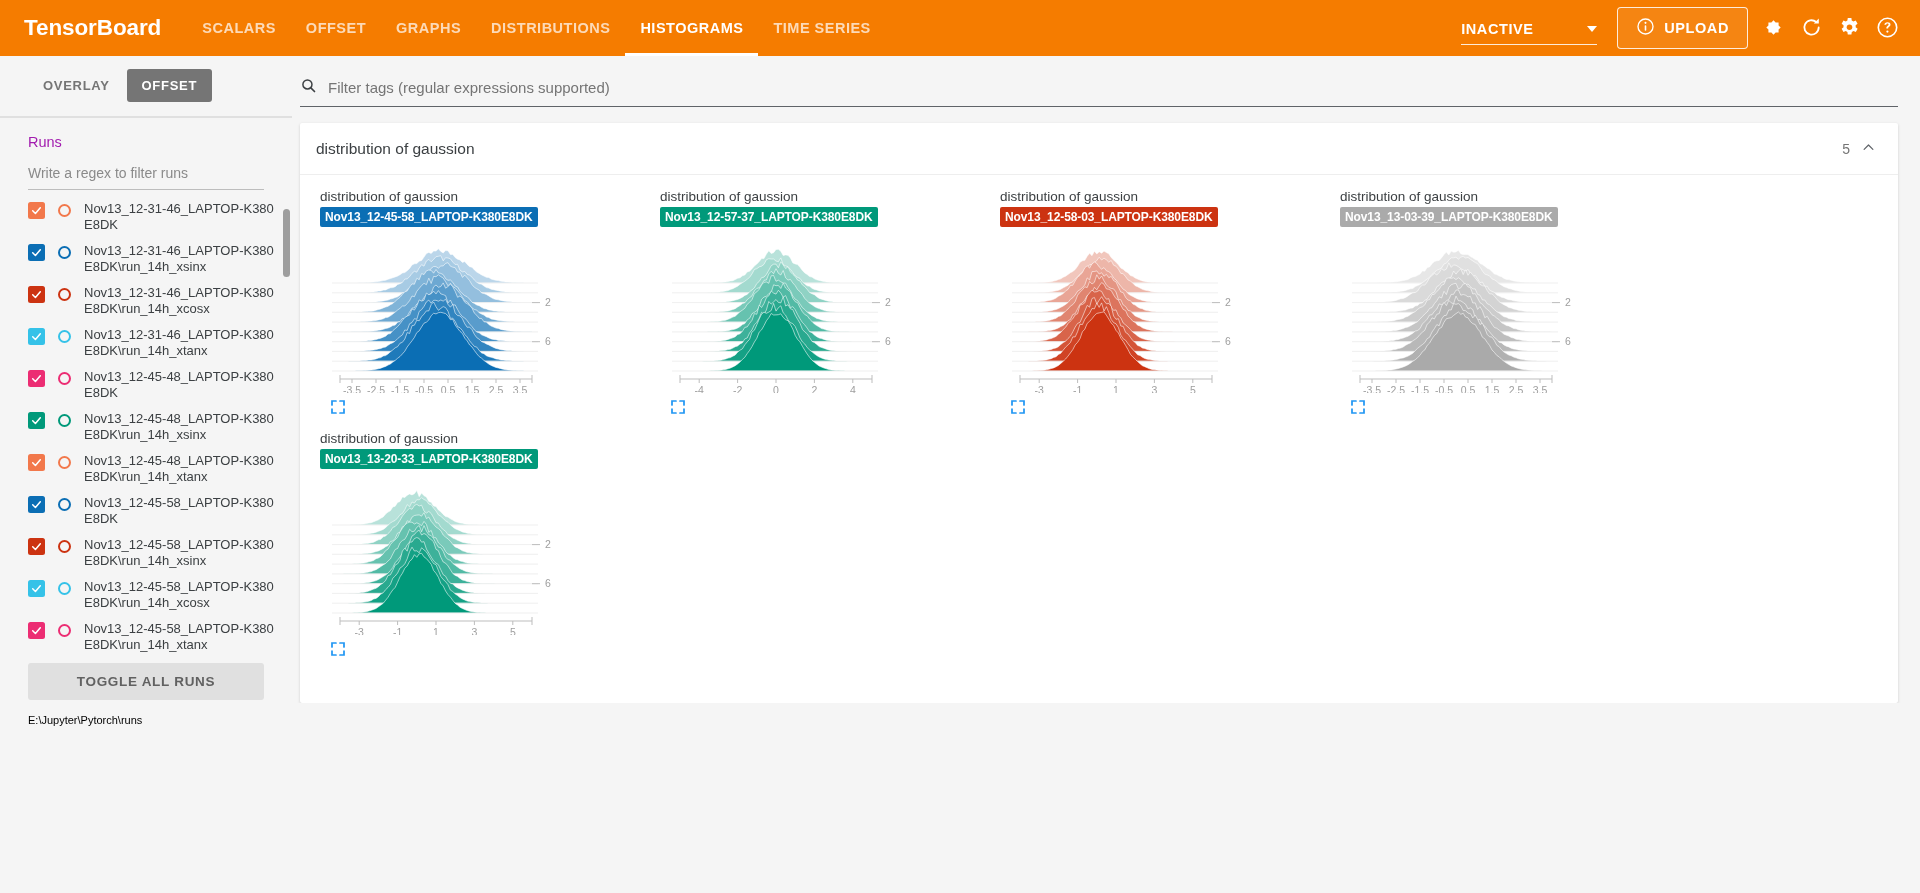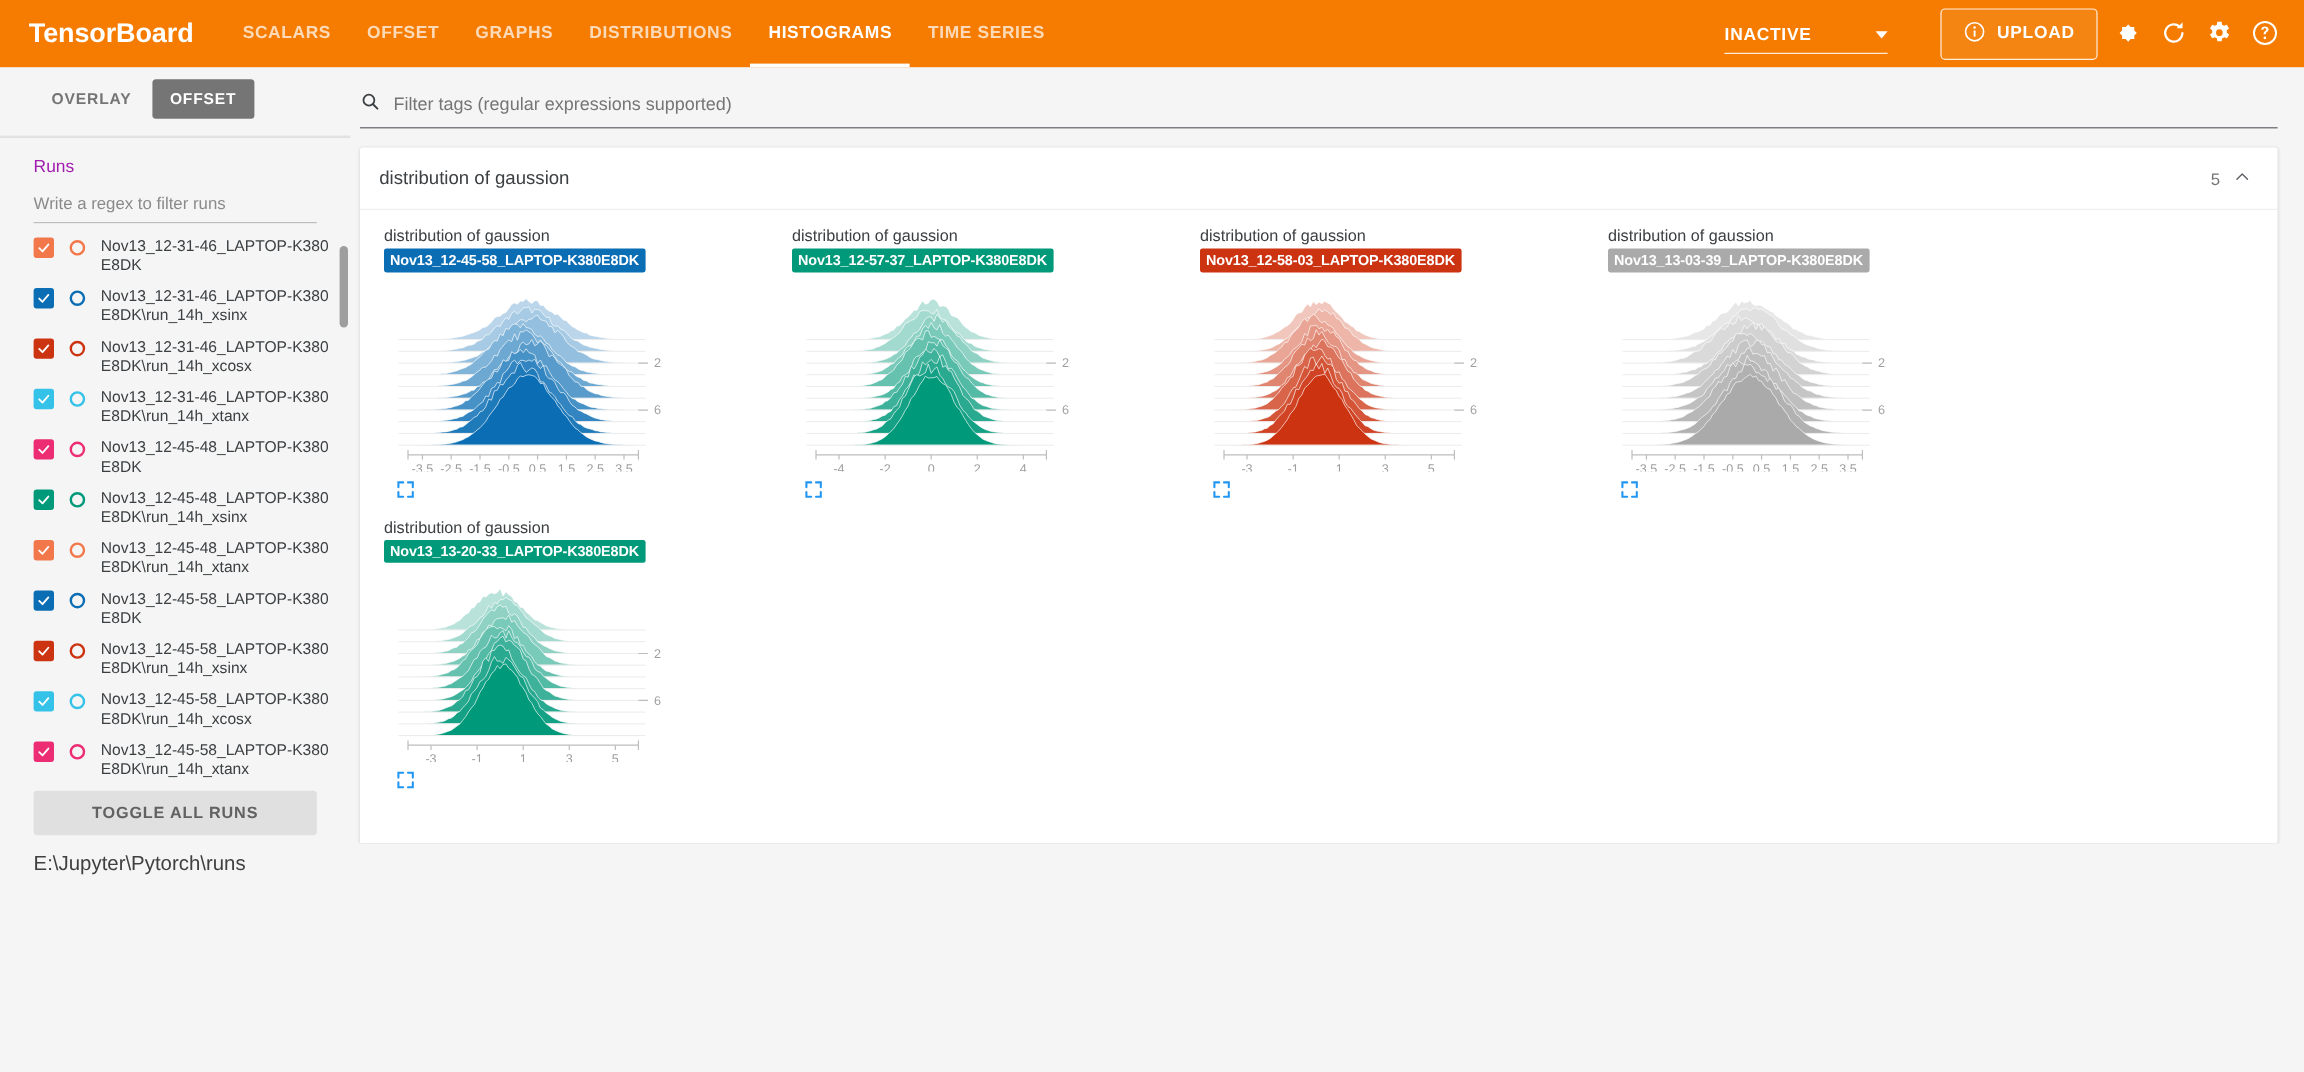--- a/index.html
+++ b/index.html
@@ -82,21 +82,20 @@
     border: 1px solid rgba(255,255,255,0.85);
     border-radius: 4px;
     padding: 9px 18px;
     color: #fff;
     font-size: 14.5px;
     font-weight: 700;
     letter-spacing: 0.6px;
     cursor: pointer;
     background: rgba(255,255,255,0.07);
     white-space: nowrap;
-    margin-left: 24px;
   }
   .ic { width: 24px; height: 24px; display: block; cursor: pointer; }
   .ic svg { display: block; }
 
   
   .body-wrap { display: flex; height: 649px; align-items: center; }
 
   
   .sidebar {
     width: 292px;
@@ -201,22 +200,22 @@
     text-align: center;
     padding: 11px 0;
     font-size: 13.5px;
     font-weight: 600;
     letter-spacing: 0.7px;
     color: #616161;
     cursor: pointer;
   }
   .logdir {
     padding: 8px 28px 14px 28px;
-    font-size: 17px;
-    color: #404040;
+    font-size: 11px;
+    color: #000000;
   }
 
   
   .main {
     flex: 1;
     background: #f5f5f5;
     padding: 0 22px 0 8px;
     overflow: hidden;
   }
   .filter-row {

